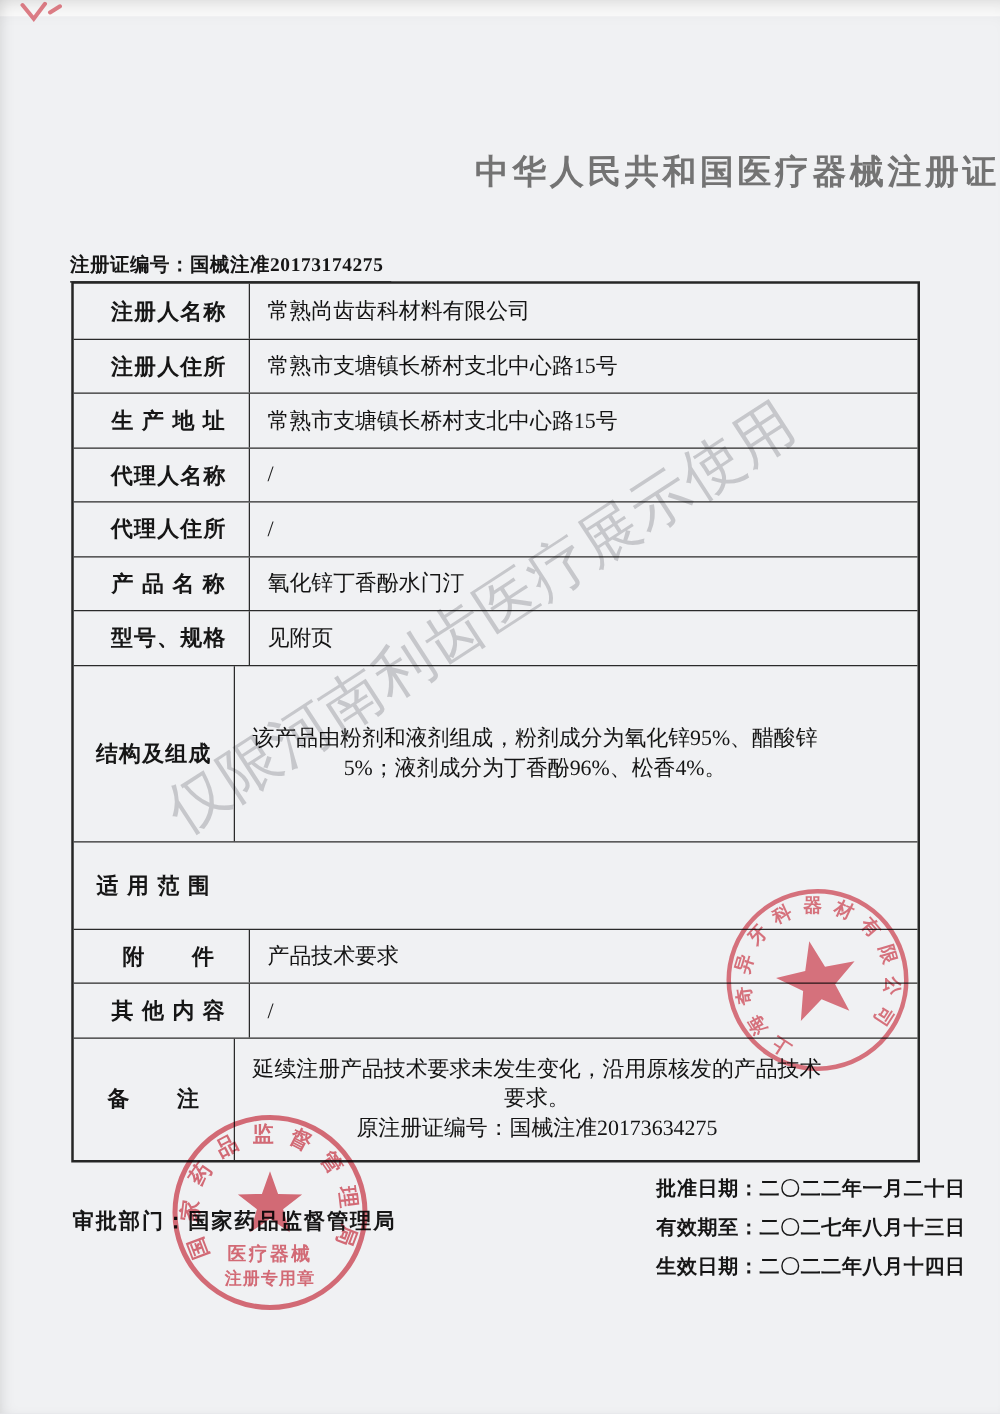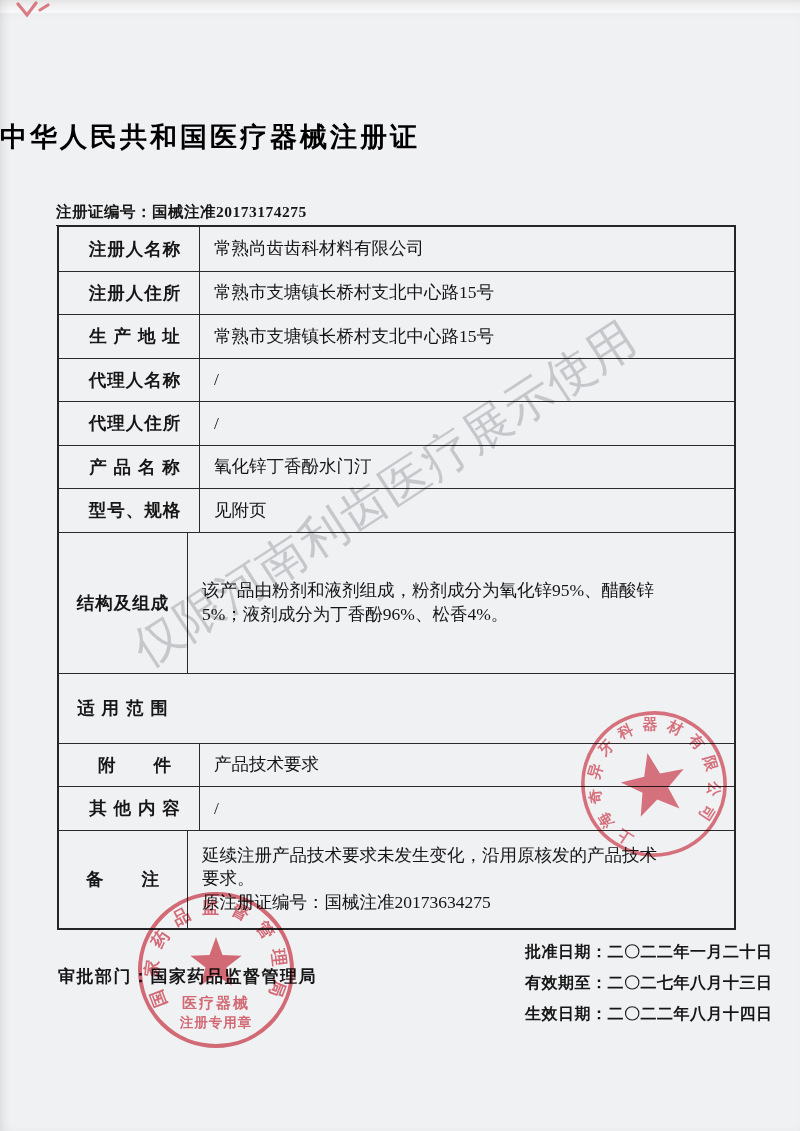--- a/index.html
+++ b/index.html
@@ -7,22 +7,22 @@
     position:relative;width:800px;height:1131px;margin:0 auto;
     background:#f0f1f3;overflow:hidden;
     font-family:"Liberation Sans",sans-serif;color:#161616;
   }
   .page::after{content:"";position:absolute;inset:0;pointer-events:none;
     box-shadow:inset 6px 0 14px -8px rgba(0,0,0,.18), inset 0 18px 18px -14px rgba(0,0,0,.12);}
   .scan-top{position:absolute;top:0;left:0;right:0;height:13px;background:#fdfdfd;}
   .red-mark{position:absolute;left:14px;top:1px;z-index:6;opacity:.85;}
 
   .title{
-    position:absolute;top:119px;left:0;width:100%;text-align:left;
-    font-size:27px;font-weight:700;letter-spacing:3px;color:#000000;
+    position:absolute;top:119px;left:0;width:100%;text-align:right;
+    font-size:27px;font-weight:700;letter-spacing:3px;color:#737373;
   }
   .cert-line{
     position:absolute;left:56px;top:202px;font-size:15.5px;font-weight:700;
     border-bottom:1.5px solid #1b1b1b;padding:0 6px 2px 0;letter-spacing:.5px;
   }
   .cert-line .num{font-family:"Liberation Serif",serif;font-weight:700;text-align:right;}
 
   .cert-table{
     position:absolute;left:57px;top:225px;width:679px;
     border:2px solid #262626;background:transparent;
@@ -31,21 +31,21 @@
   .row{display:flex;box-sizing:border-box;}
   .row + .row{border-top:1.6px solid #2a2a2a;}
   .h44{height:43.5px;padding-left:12px;} .h70{height:70px;} .h142{height:141px;} .h98{height:98px;}
   .cell-label{
     width:128px;flex:0 0 128px;display:flex;align-items:center;justify-content:center;
     font-weight:700;font-size:17.5px;letter-spacing:1px;text-align:center;
   }
   .cell-value{
     flex:1;border-left:1.6px solid #2a2a2a;display:flex;align-items:center;
     padding:4px 10px 4px 14px;font-size:17.5px;line-height:1.32;
-    font-family:"Liberation Serif",serif;white-space:pre-line;color:#141414;
+    font-family:"Liberation Serif",serif;white-space:pre-line;color:#141414;text-align:center;
   }
 
   .footer-dept{
     position:absolute;left:58px;top:965px;font-size:17px;font-weight:700;letter-spacing:1.5px;
   }
   .footer-dates{position:absolute;left:497px;top:936px;font-size:16px;font-weight:700;}
   .footer-dates .dline{height:31px;line-height:31px;letter-spacing:.5px;margin-left:28px;}
 
   .watermark{
     position:absolute;left:138px;top:622px;width:700px;height:62px;

